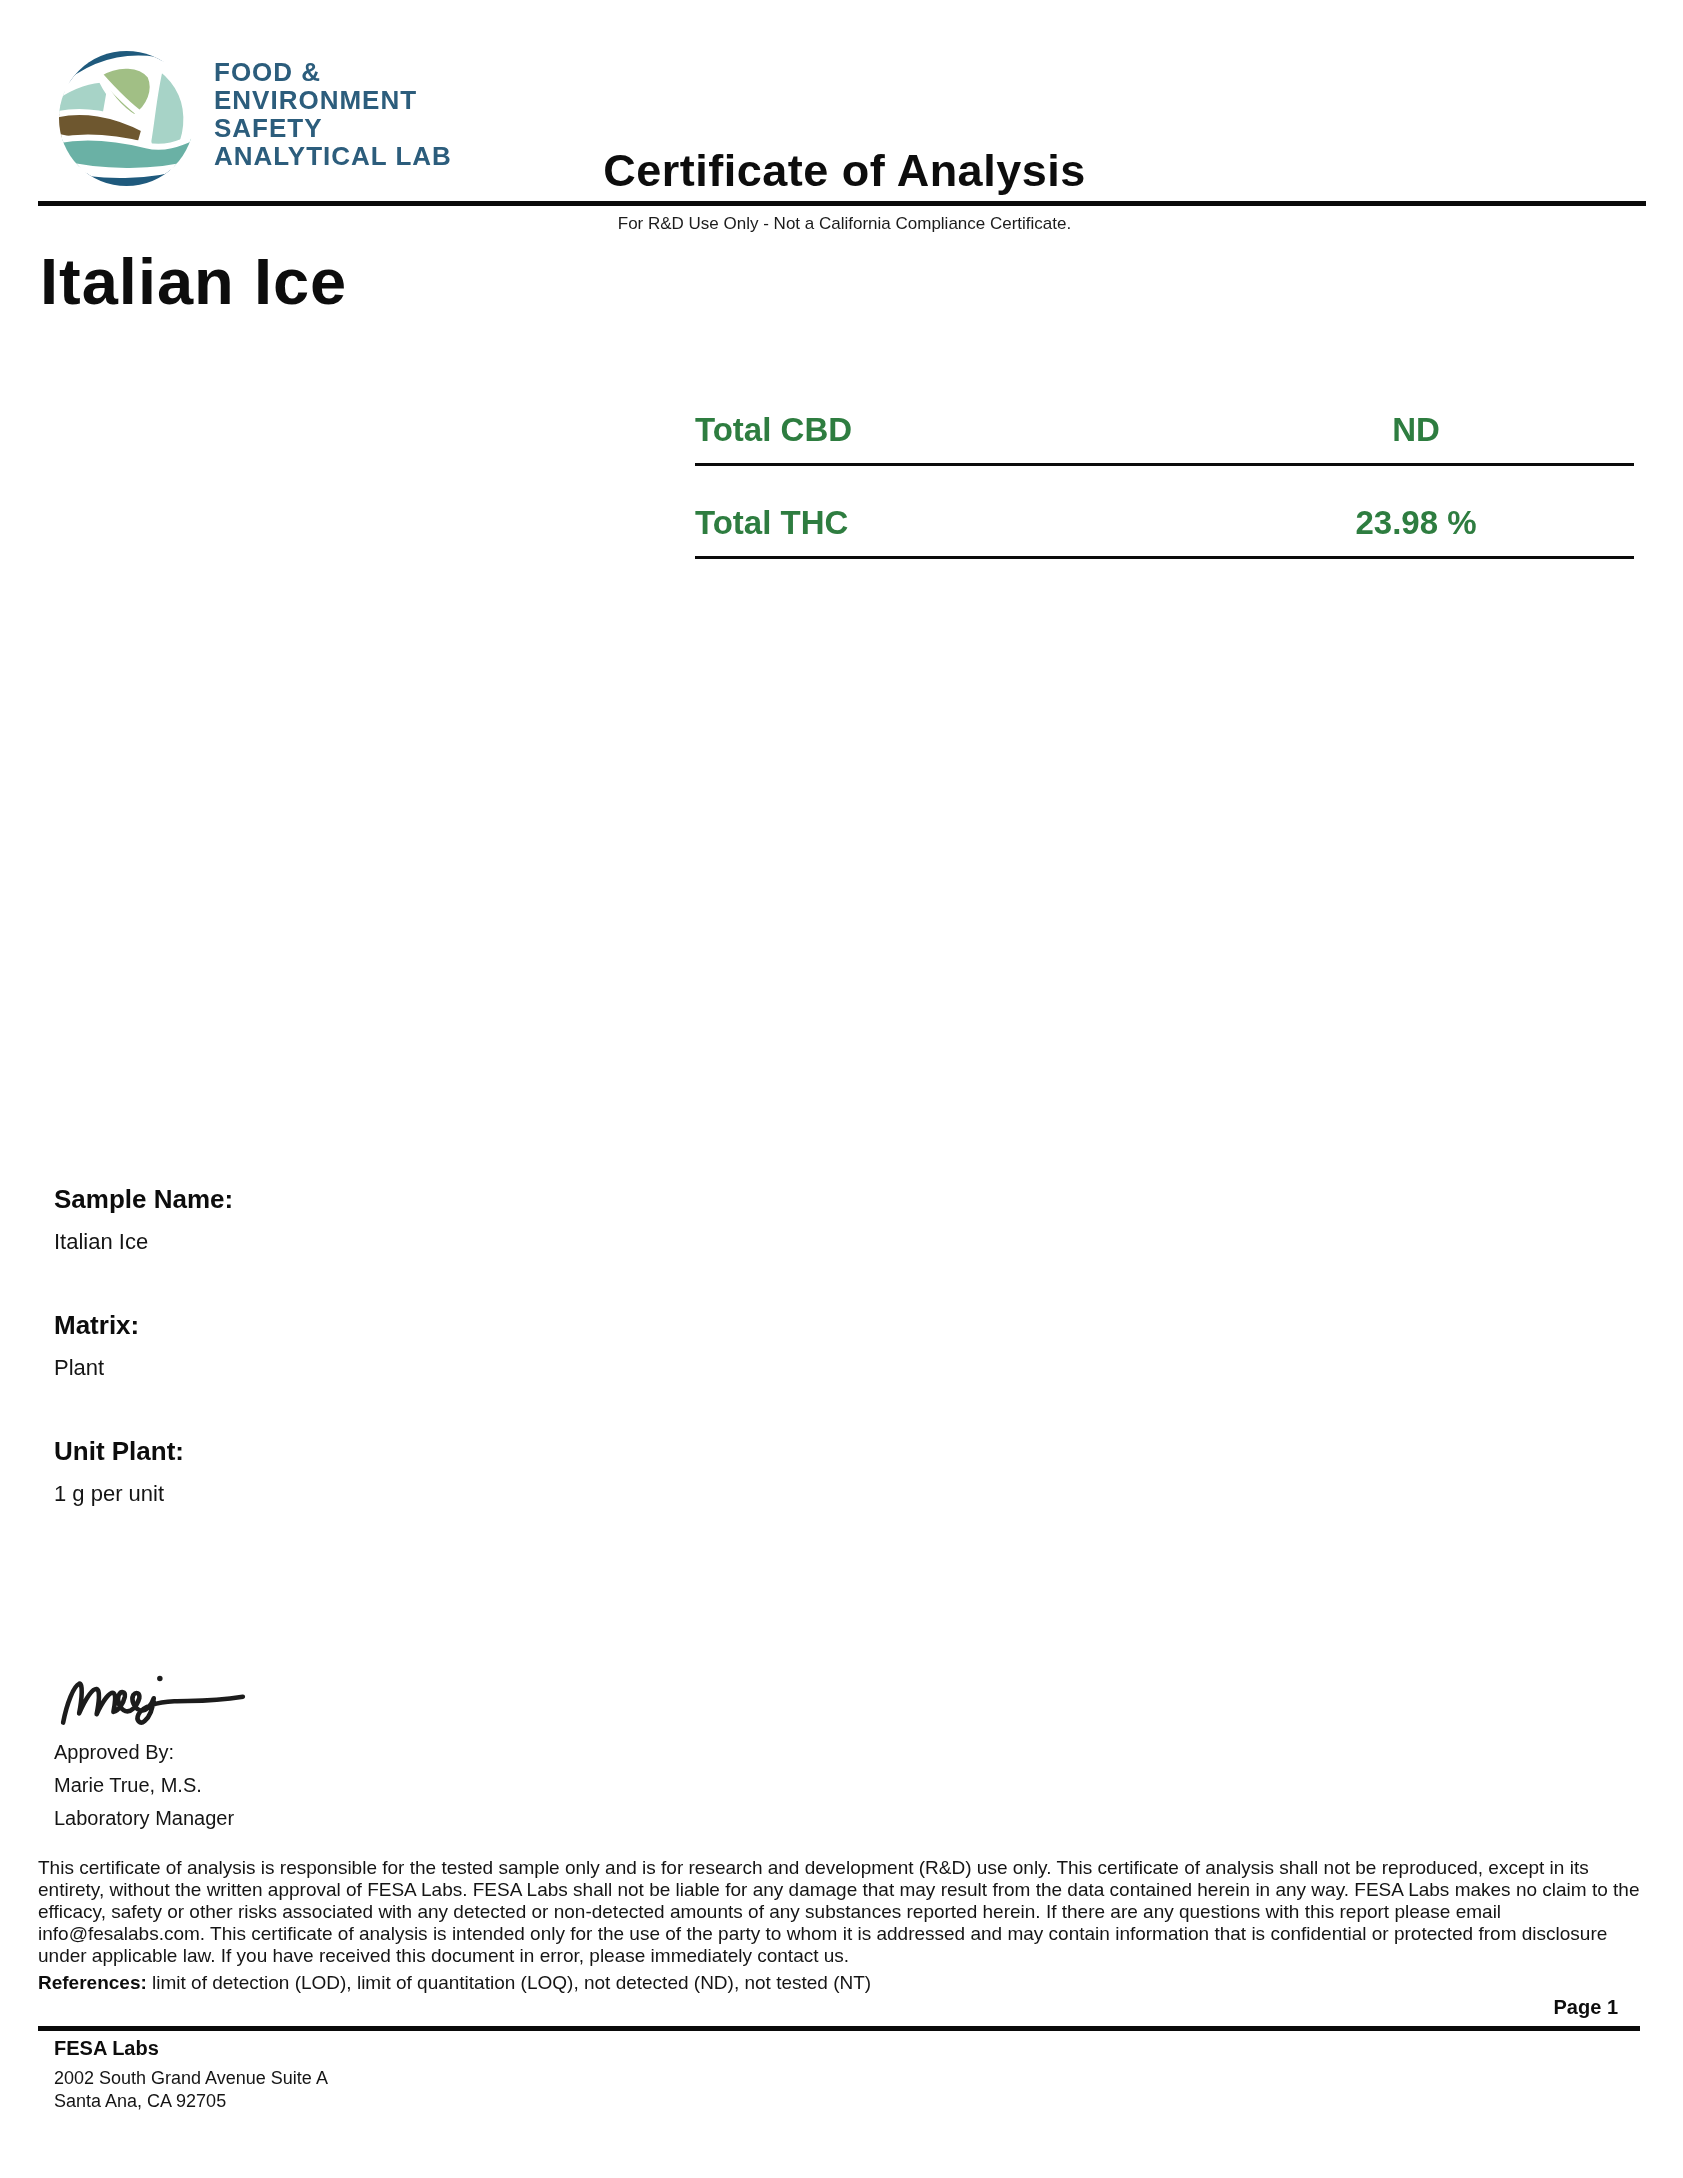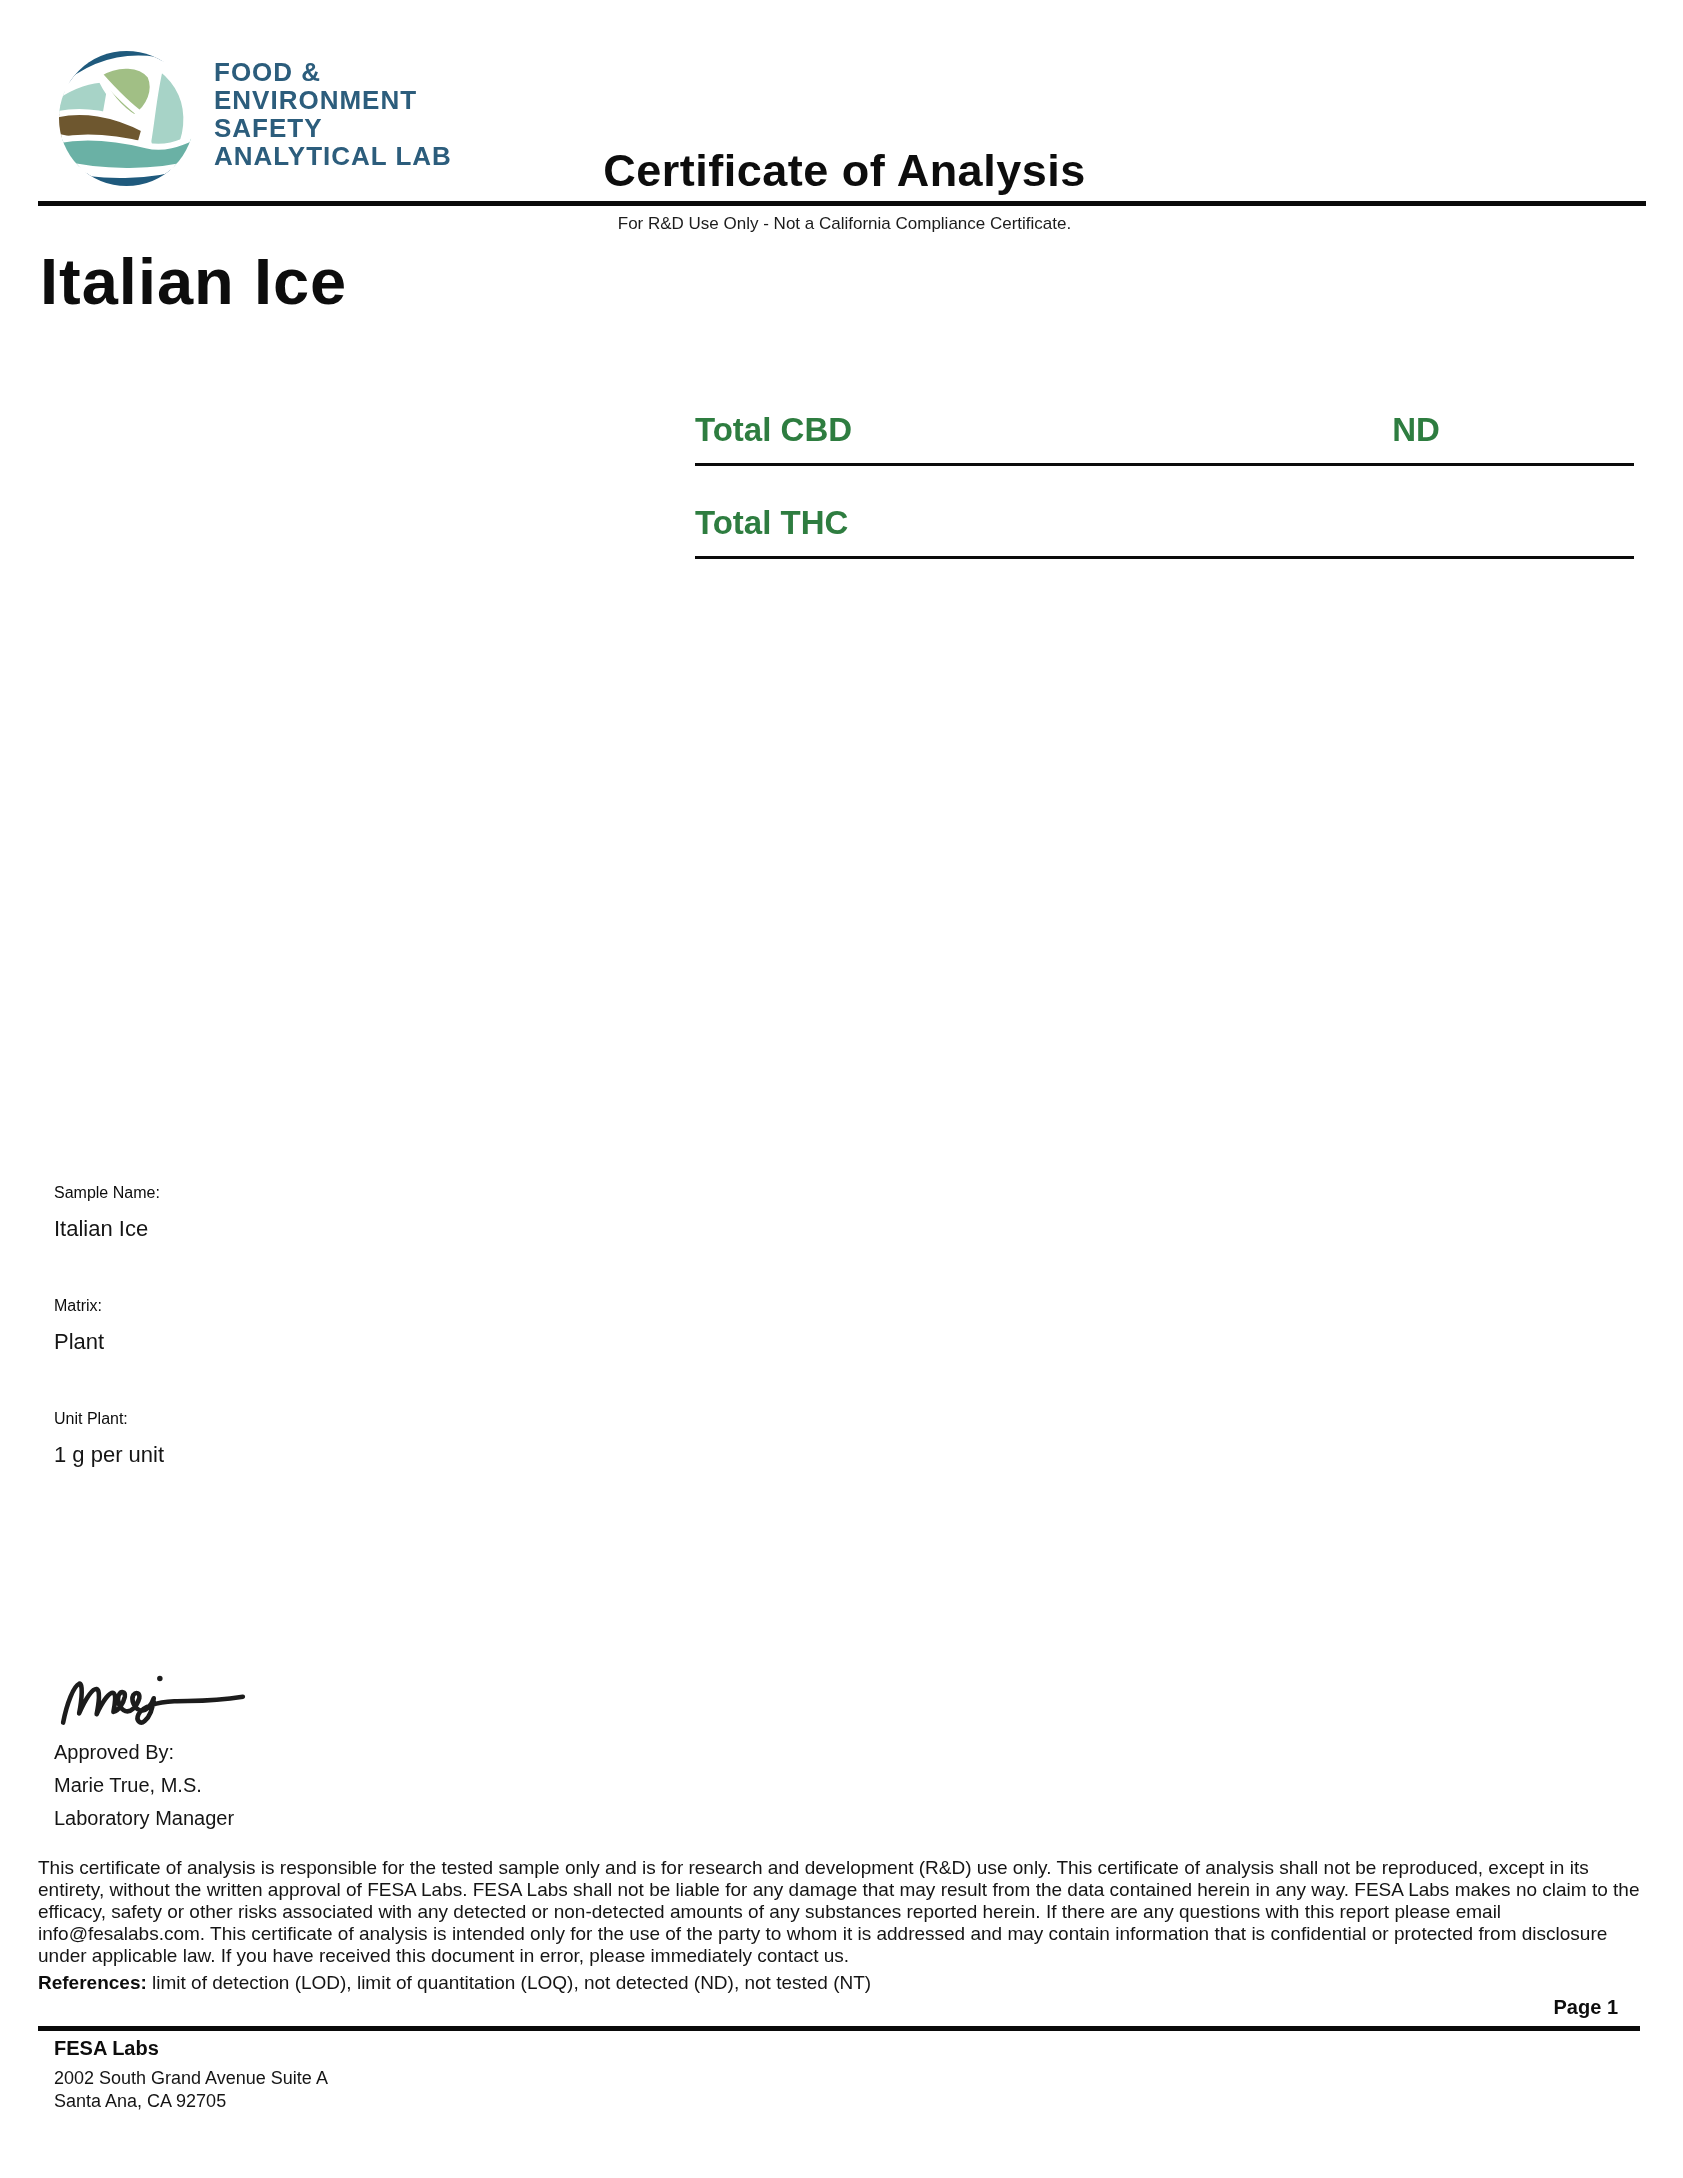--- a/index.html
+++ b/index.html
@@ -46,21 +46,21 @@
     height:76px;padding-bottom:14px;
     border-bottom:3px solid #0a0a0a;
   }
   .summary-label{flex:1;font-size:33px;font-weight:700;}
   .summary-value{width:436px;text-align:center;font-size:33px;font-weight:700;}
   .green{color:#2e7d40;}
   .black{color:#0d0d0d;}
   
   .sample-info{position:absolute;left:54px;top:1184px;}
   .info-group{margin-bottom:55px;}
-  .info-label{font-size:16px;font-weight:400;color:#0d0d0d;margin-bottom:14px;}
+  .info-label{font-size:26px;font-weight:700;color:#0d0d0d;margin-bottom:14px;}
   .info-value{font-size:22px;color:#151515;}
   
   .approval{position:absolute;left:54px;top:1665px;}
   .signature{display:block;width:198px;height:71px;}
   .approval-line{font-size:20px;color:#151515;line-height:33px;}
   
   .disclaimer{
     position:absolute;left:38px;top:1857px;width:1612px;
     font-size:19px;line-height:22px;color:#151515;
   }
@@ -131,20 +131,21 @@
 
   <div class="sample-title">Italian Ice</div>
 
   <div class="summary-table">
     <div class="summary-row">
       <div class="summary-label green">Total CBD</div>
       <div class="summary-value green">ND</div>
     </div>
     <div class="summary-row">
       <div class="summary-label green">Total THC</div>
+      <div class="summary-value green">23.98 %</div>
     </div>
   </div>
 
   <div class="sample-info">
     <div class="info-group">
       <div class="info-label">Sample Name:</div>
       <div class="info-value">Italian Ice</div>
     </div>
     <div class="info-group">
       <div class="info-label">Matrix:</div>

